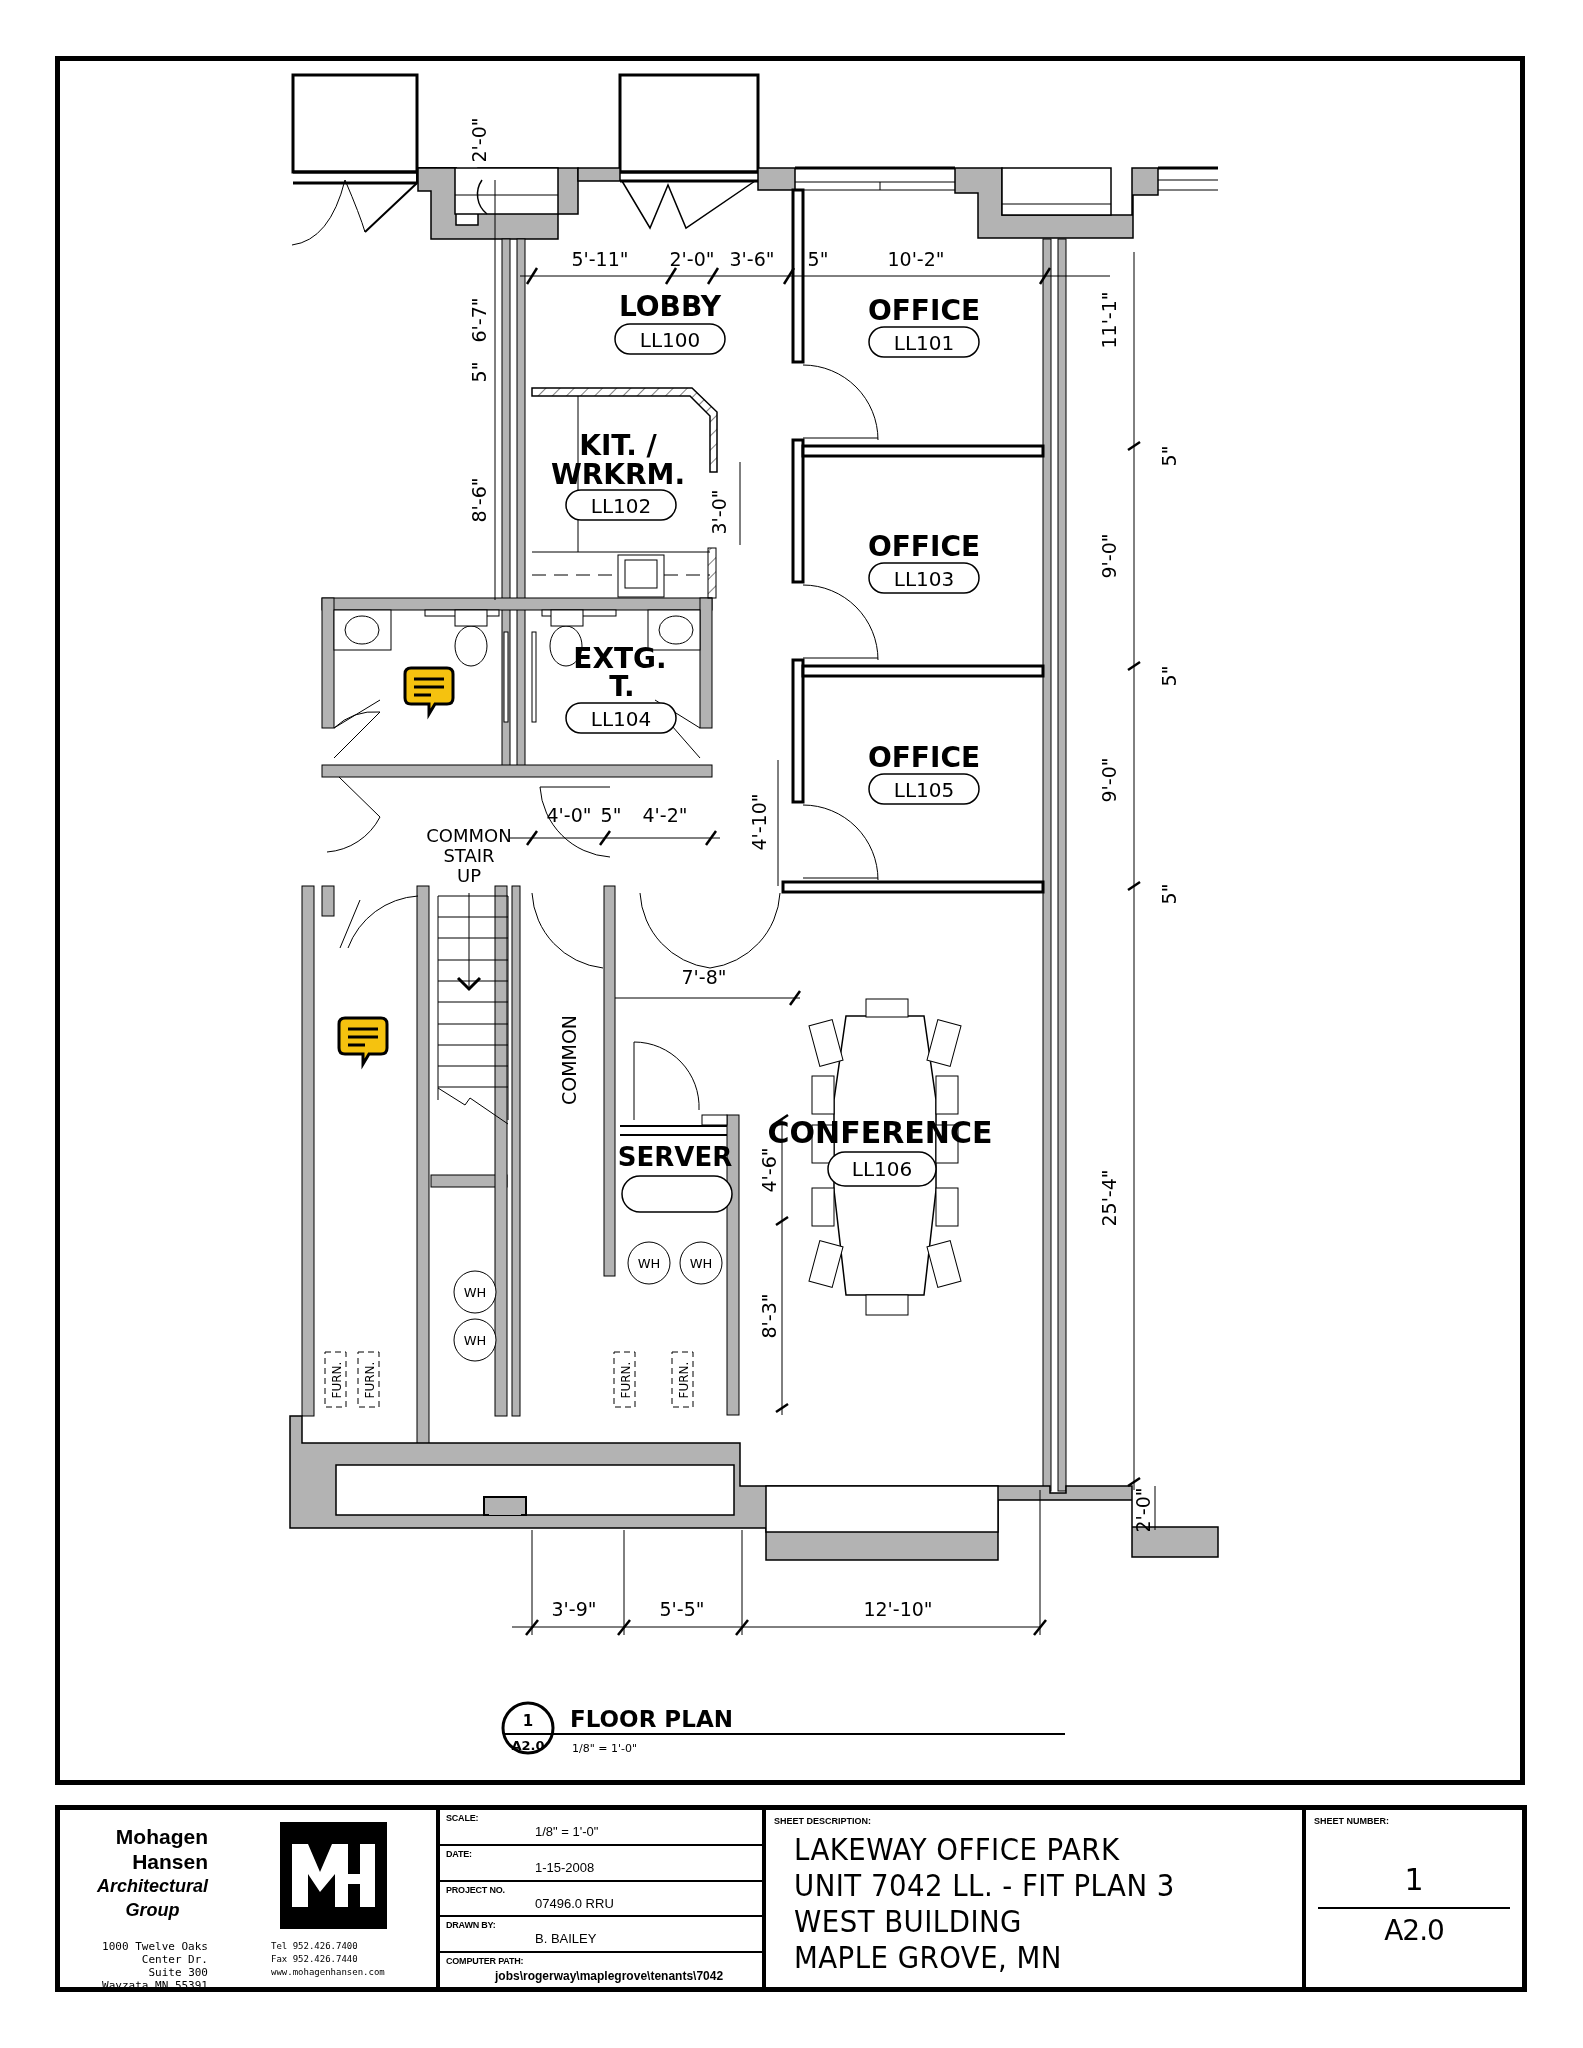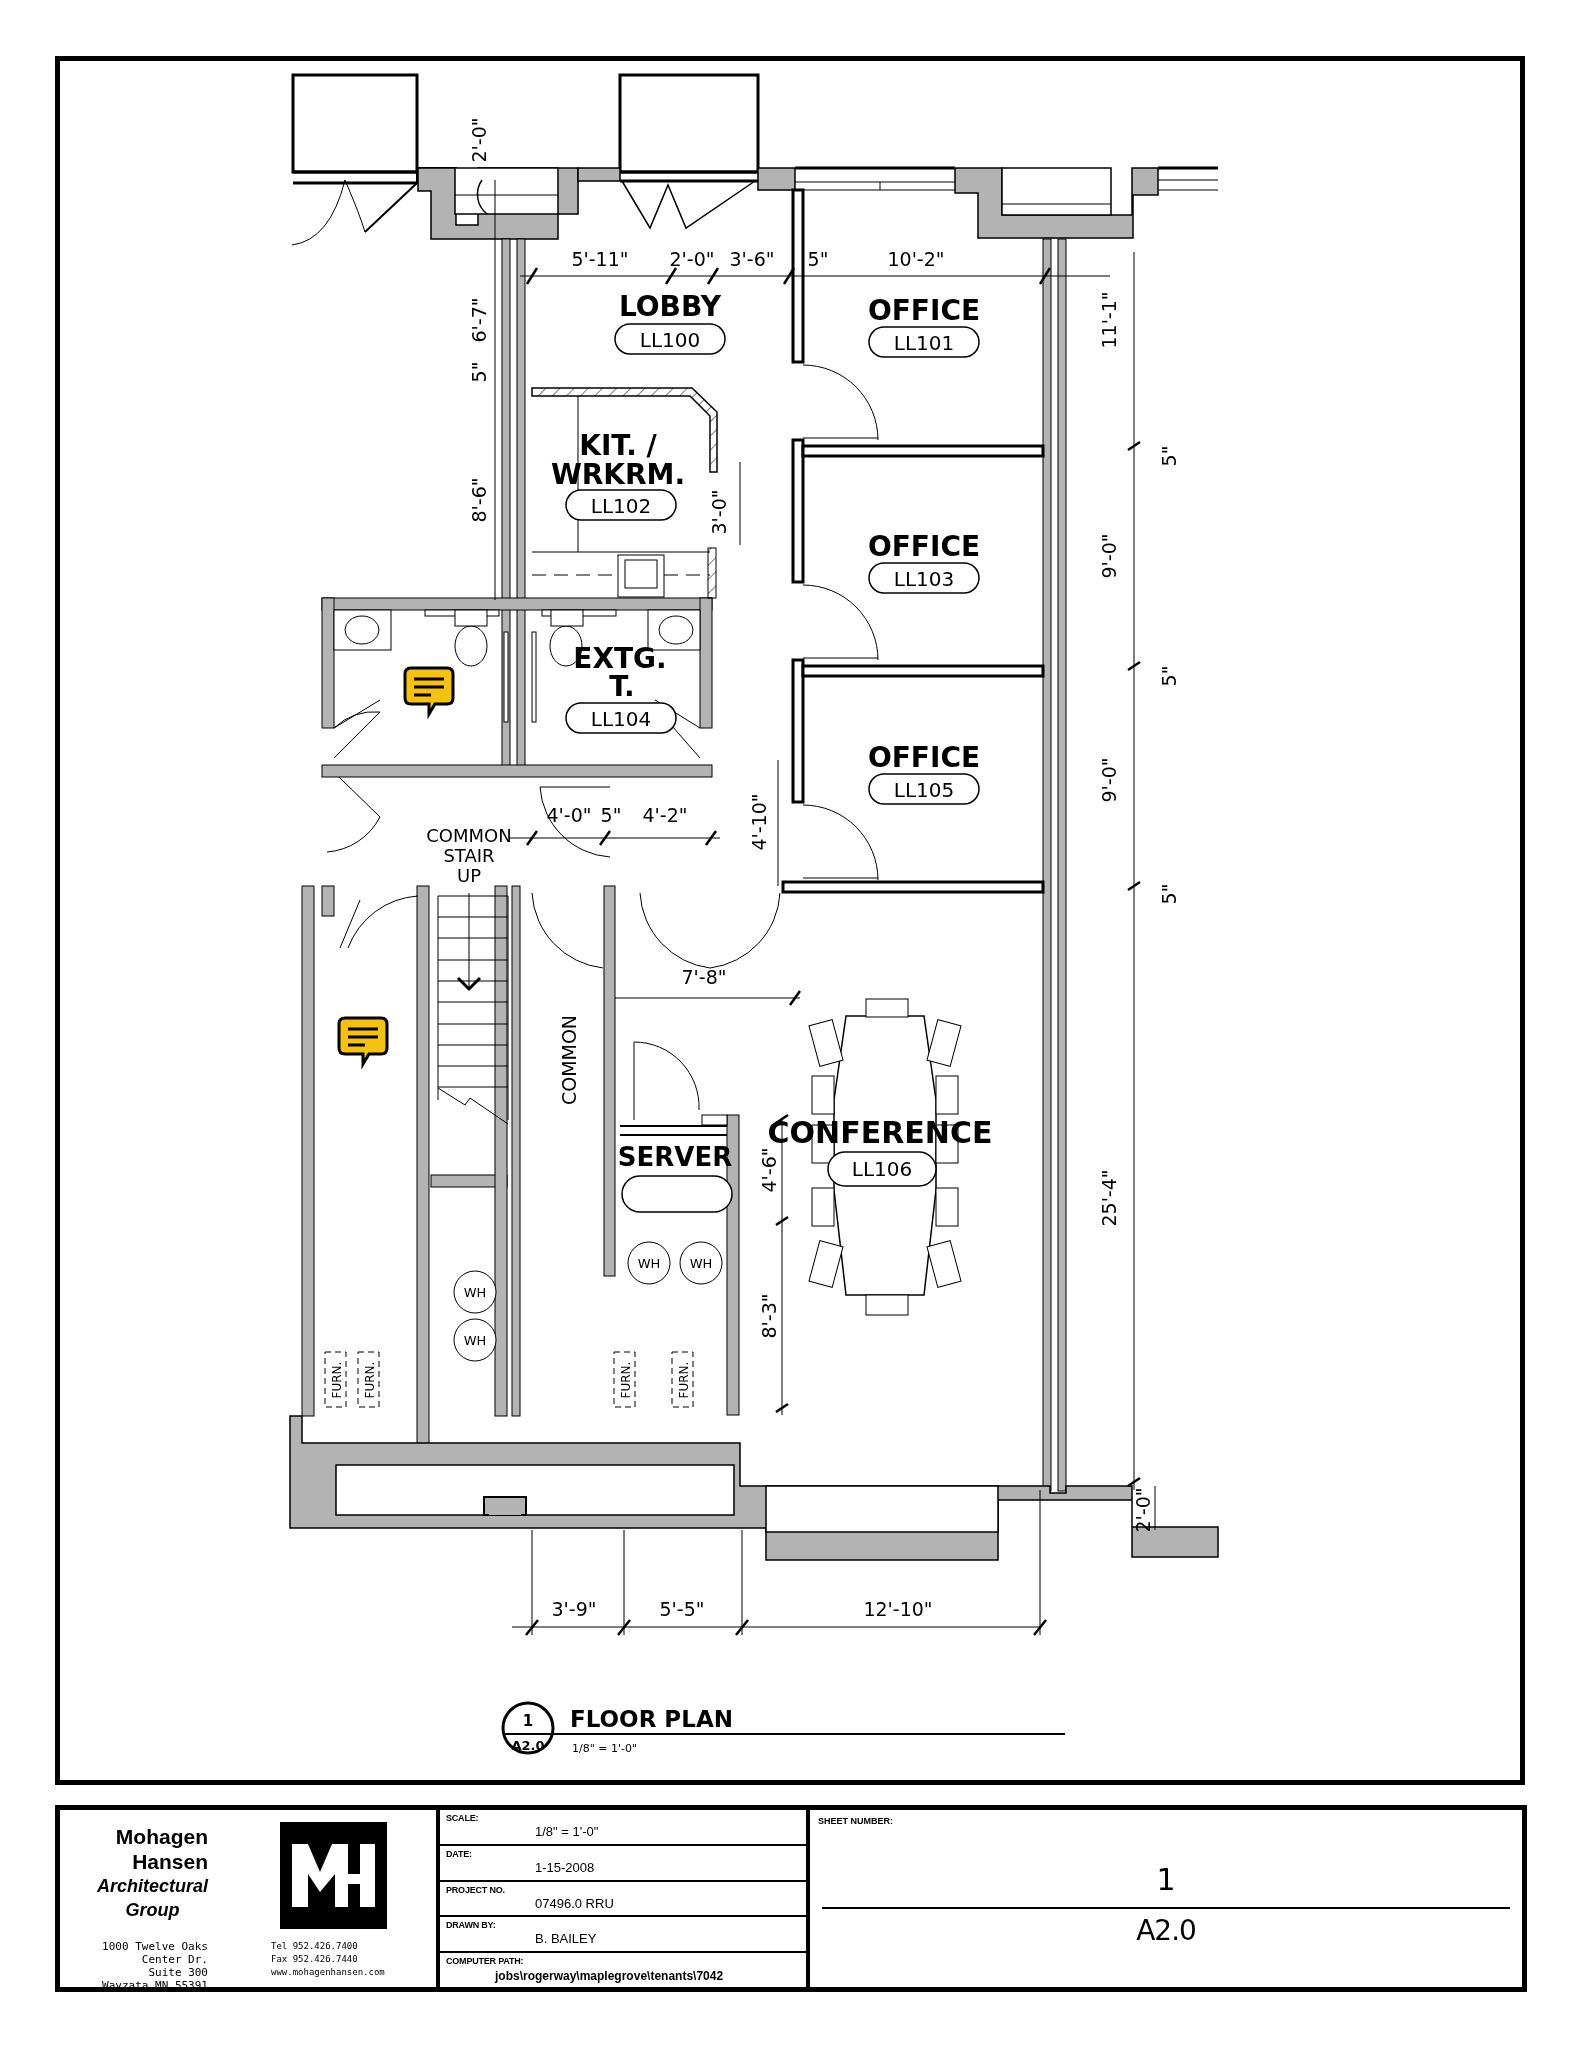--- a/index.html
+++ b/index.html
@@ -5,21 +5,21 @@
   html, body { margin: 0; padding: 0; background: #ffffff; }
   body { width: 1583px; height: 2048px; position: relative; overflow: hidden;
          font-family: "DejaVu Sans", sans-serif; color: #000; }
   .sheet-frame { position: absolute; left: 55px; top: 56px; width: 1460px; height: 1719px;
                  border: 5px solid #000; box-sizing: content-box; }
   .plan-svg { position: absolute; left: 0; top: 0; }
   .title-block { position: absolute; left: 55px; top: 1805px; width: 1462px; height: 177px;
                  border: 5px solid #000; display: flex; box-sizing: content-box; }
   .tb-col { height: 100%; box-sizing: border-box; position: relative; }
   .tb-firm { width: 380px; border-right: 4px solid #000; }
-  .tb-info { width: 370px; border-right: 4px solid #000; display: flex; flex-direction: column; }
+  .tb-info { width: 326px; border-right: 4px solid #000; display: flex; flex-direction: column; }
   .tb-desc { width: 540px; border-right: 4px solid #000; }
   .tb-sheet { flex: 1; }
   .firm-name { position: absolute; right: 228px; top: 14px; text-align: right;
                font-family: "Liberation Sans", sans-serif; font-weight: bold; font-size: 21px; line-height: 25px; }
   .firm-sub { position: absolute; right: 228px; top: 64px; text-align: center;
               font-family: "Liberation Sans", sans-serif; font-weight: bold; font-style: italic;
               font-size: 18px; line-height: 24px; }
   .firm-logo { position: absolute; left: 220px; top: 12px; width: 107px; height: 107px; }
   .firm-addr { position: absolute; right: 228px; top: 130px; text-align: right;
                font-family: "DejaVu Sans Mono", monospace; font-size: 11px; line-height: 13px; }
@@ -436,20 +436,29 @@
     <div class="info-row">
       <span class="info-label">DRAWN BY:</span>
       <span class="info-value">B. BAILEY</span>
     </div>
     <div class="info-row">
       <span class="info-label">COMPUTER PATH:</span>
       <span class="info-value path">jobs\rogerway\maplegrove\tenants\7042</span>
     </div>
   </div>
 
+  <div class="tb-col tb-desc">
+    <span class="desc-label">SHEET DESCRIPTION:</span>
+    <div class="desc-lines">
+      <div>LAKEWAY OFFICE PARK</div>
+      <div>UNIT 7042 LL. - FIT PLAN 3</div>
+      <div>WEST BUILDING</div>
+      <div>MAPLE GROVE,  MN</div>
+    </div>
+  </div>
 
   <div class="tb-col tb-sheet">
     <span class="sheet-label">SHEET NUMBER:</span>
     <div class="sheet-num">1</div>
     <div class="sheet-rule"></div>
     <div class="sheet-ref">A2.0</div>
   </div>
 </div>
 
 </body></html>

